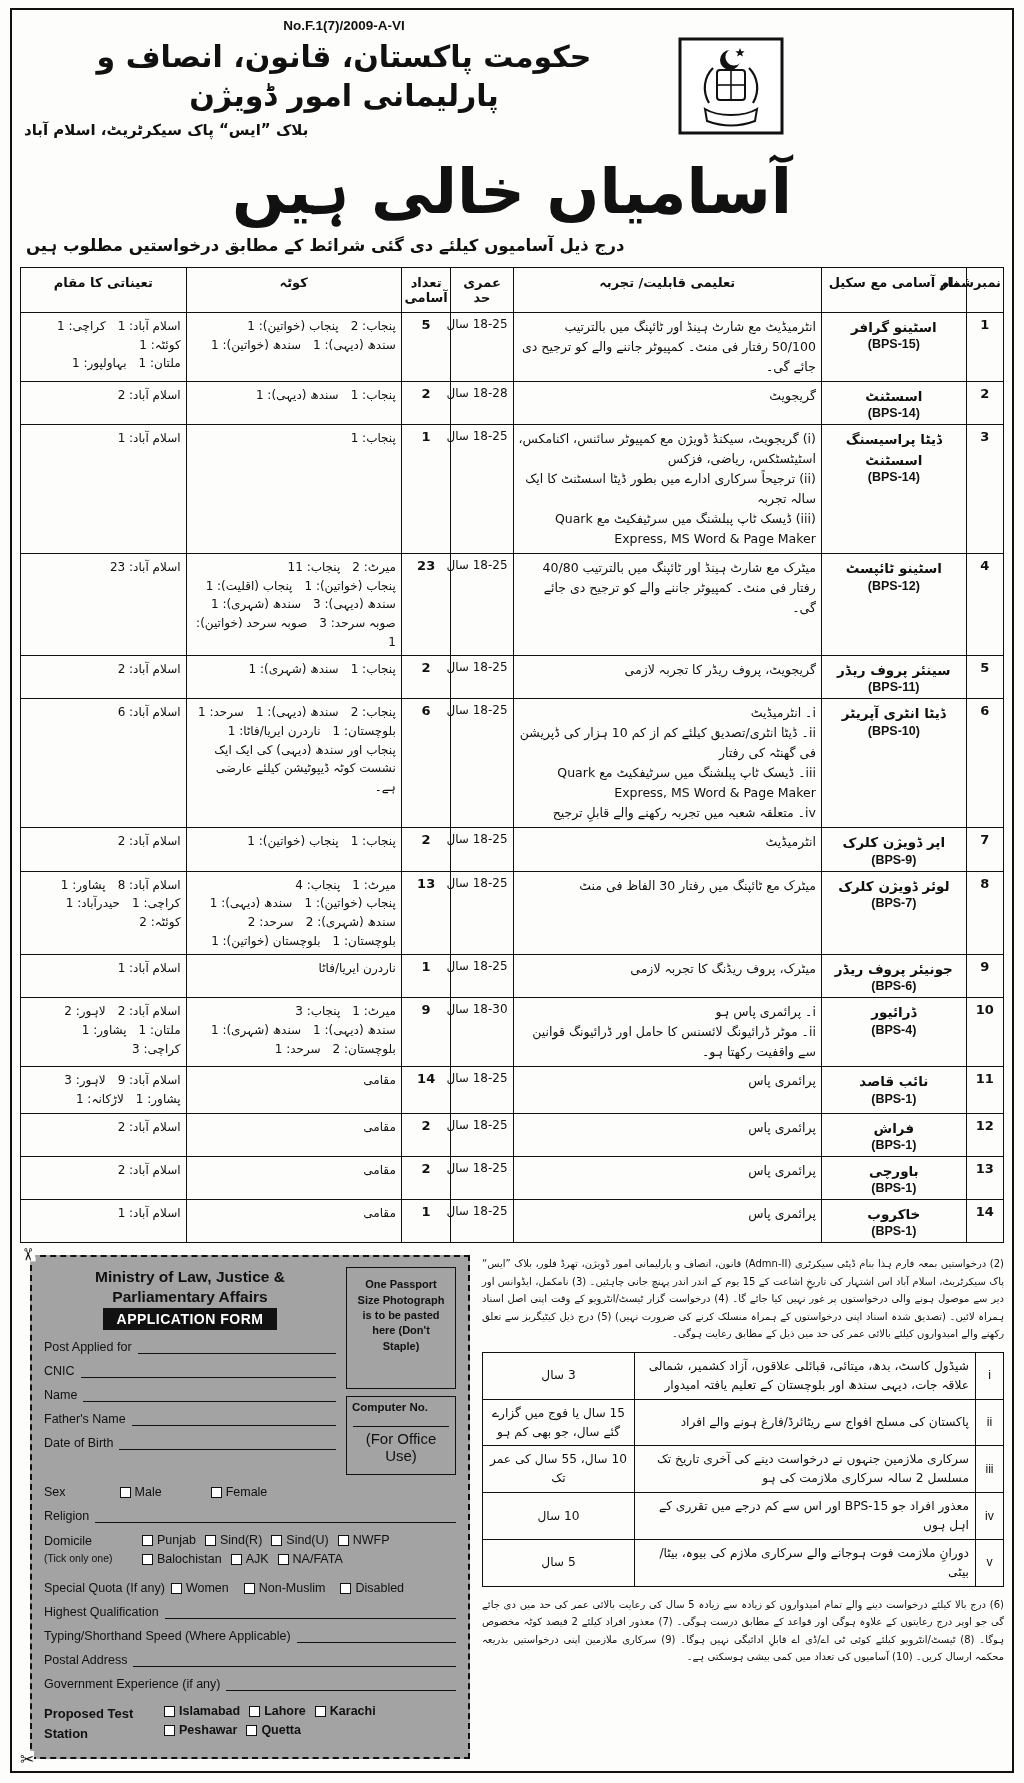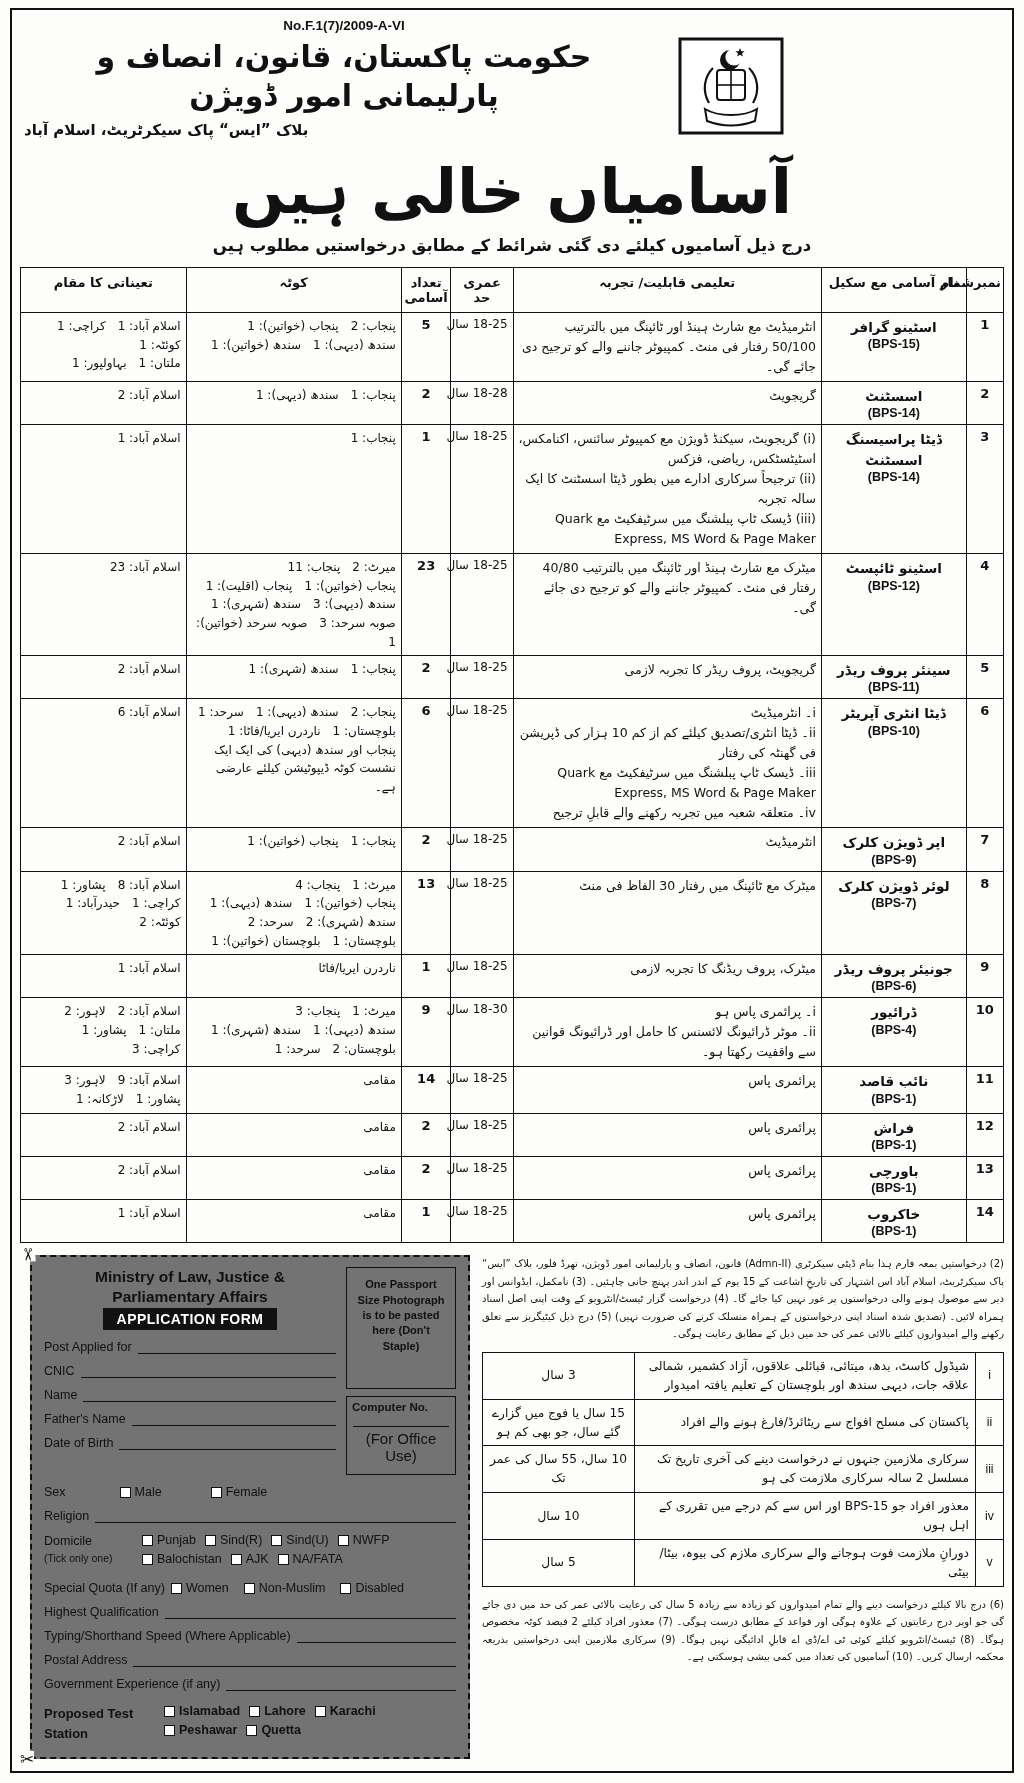--- a/index.html
+++ b/index.html
@@ -11,40 +11,40 @@
   
   .ref{font-size:13.5px;font-weight:bold;text-align:center;margin:2px 0 4px;font-family:"Liberation Sans",sans-serif}
   .hdr-row{display:flex;align-items:flex-end;gap:14px;padding:0 4px}
   .hdr-text{width:640px}
   .gtitle{direction:rtl;font-size:30px;font-weight:bold;text-align:center;line-height:1.3}
   .gaddr{direction:rtl;font-size:15px;font-weight:bold;text-align:left;margin-top:6px}
   .emblem{width:106px;flex:none}
   .hdr-spacer{flex:1}
 
   .main-title{direction:rtl;font-size:62px;font-weight:bold;text-align:center;padding:16px 0 4px;letter-spacing:1px}
-  .subtitle{direction:rtl;font-size:16.5px;font-weight:bold;text-align:center;padding:4px 6px 8px}
+  .subtitle{direction:rtl;font-size:16.5px;font-weight:bold;text-align:left;padding:4px 6px 8px}
 
   
   .vtable{width:100%;border-collapse:collapse;table-layout:fixed;margin-top:4px;direction:rtl}
   .vtable th,.vtable td{border:1.3px solid #111;padding:4px 5px;vertical-align:top}
   .vtable thead th{font-weight:bold;text-align:center;font-size:13px;padding:7px 2px}
   td.c-serial{text-align:center;font-weight:bold;font-size:13px}
   td.c-pos{text-align:center}
   .pos-name{font-size:13.5px;font-weight:bold;line-height:1.5}
   .pos-scale{direction:ltr;font-weight:bold;font-size:12.5px;font-family:"Liberation Sans",sans-serif}
   td.c-qual{font-size:12.5px;line-height:1.6;text-align:right}
   td.c-age{text-align:center;font-size:12px;white-space:nowrap}
   td.c-count{text-align:center;font-size:13px;font-weight:bold}
   td.c-quota,td.c-post{font-size:12px;line-height:1.55}
   .ml{white-space:pre-line}
 
   
   .bottom{display:flex;gap:12px;margin-top:12px;align-items:flex-start}
   .form-col{width:450px;position:relative;flex:none;padding-left:10px;font-family:"Liberation Sans",sans-serif}
-  .cut-box{border:2px dashed #111;padding:10px 12px 14px;background:#737373}
+  .cut-box{border:2px dashed #111;padding:10px 12px 14px;background:#a3a3a3}
   .scissor{position:absolute;font-size:17px;line-height:1;color:#111;background:#fdfdfb}
   .sc-top{top:-9px;left:0;transform:rotate(90deg)}
   .sc-bottom{bottom:-9px;left:0}
   .ministry{font-size:15.5px;font-weight:bold;text-align:center;line-height:1.3;padding:0 14px}
   .badge{display:block;margin:0 auto 2px;background:#111;color:#fff;font-weight:bold;font-size:14px;padding:3px 14px;width:max-content;letter-spacing:.5px}
   .form-head{display:flex;gap:10px}
   .form-head-left{flex:1;min-width:0}
   .photo-side{width:110px;flex:none}
   .photo-box{border:1.6px solid #111;min-height:122px;padding:9px 6px;font-size:11px;font-weight:bold;text-align:center;line-height:1.4}
   .comp-box{border:1.6px solid #111;margin-top:7px;padding:4px 5px 10px}

